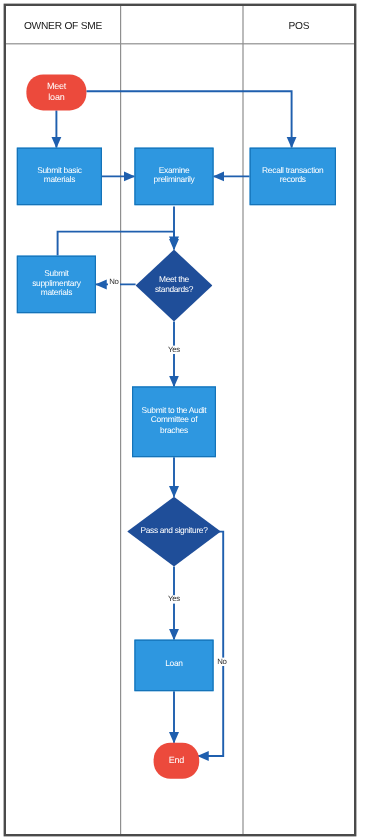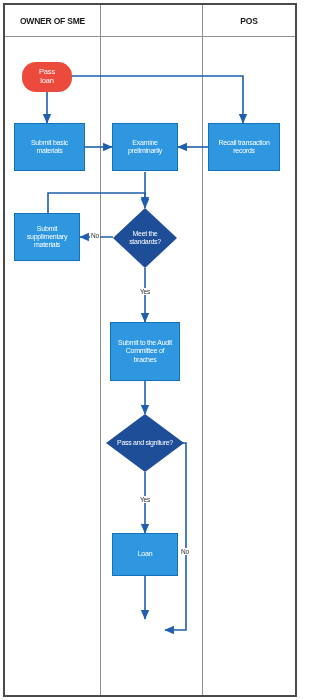--- a/index.html
+++ b/index.html
@@ -37,21 +37,21 @@
     box-sizing: border-box;
   }
   .lane-header {
     position: absolute;
     top: 0;
     height: 32px;
     display: flex;
     align-items: center;
     justify-content: center;
     font-size: 8.5px;
-    font-weight: bold;
+    font-weight: normal;
     letter-spacing: -0.2px;
     color: #1a1a1a;
     box-sizing: border-box;
   }
   .lane-divider {
     position: absolute;
     top: 5px;
     width: 1px;
     height: 690px;
     background: #8f8f8f;
@@ -166,21 +166,21 @@
 
       <path d="M145,472 L145,533"></path>
 
       <path d="M145,576 L145,619"></path>
 
       <path d="M176,443 L186,443 L186,630 L165,630"></path>
     </g>
   </svg>
 
   <div class="node node-terminator" style="left:22px;top:62px;width:50px;height:30px;flex-direction:column;">
-    <span>Pass</span>
+    <span>Meet</span>
     <span class="apply-overflow">loan</span>
   </div>
 
   <div class="node node-process" style="left:14px;top:123px;width:71px;height:48px;flex-direction:column;">
     <span>Submit basic</span>
     <span>materials</span>
   </div>
 
   <div class="node node-process" style="left:112px;top:123px;width:66px;height:48px;flex-direction:column;">
     <span>Examine</span>
@@ -220,20 +220,23 @@
     </svg>
     <div class="diamond-label" style="width:100%;">
       <div>Pass and signiture?</div>
     </div>
   </div>
 
   <div class="node node-process" style="left:112px;top:533px;width:66px;height:43px;">
     <span>Loan</span>
   </div>
 
+  <div class="node node-terminator" style="left:128px;top:619px;width:38px;height:30px;">
+    <span>End</span>
+  </div>
 
   <div class="edge-label" style="left:90px;top:232px;">No</div>
 
   <div class="edge-label" style="left:139px;top:288px;">Yes</div>
 
   <div class="edge-label" style="left:139px;top:496px;">Yes</div>
 
   <div class="edge-label" style="left:180px;top:548px;">No</div>
 
 </div>

